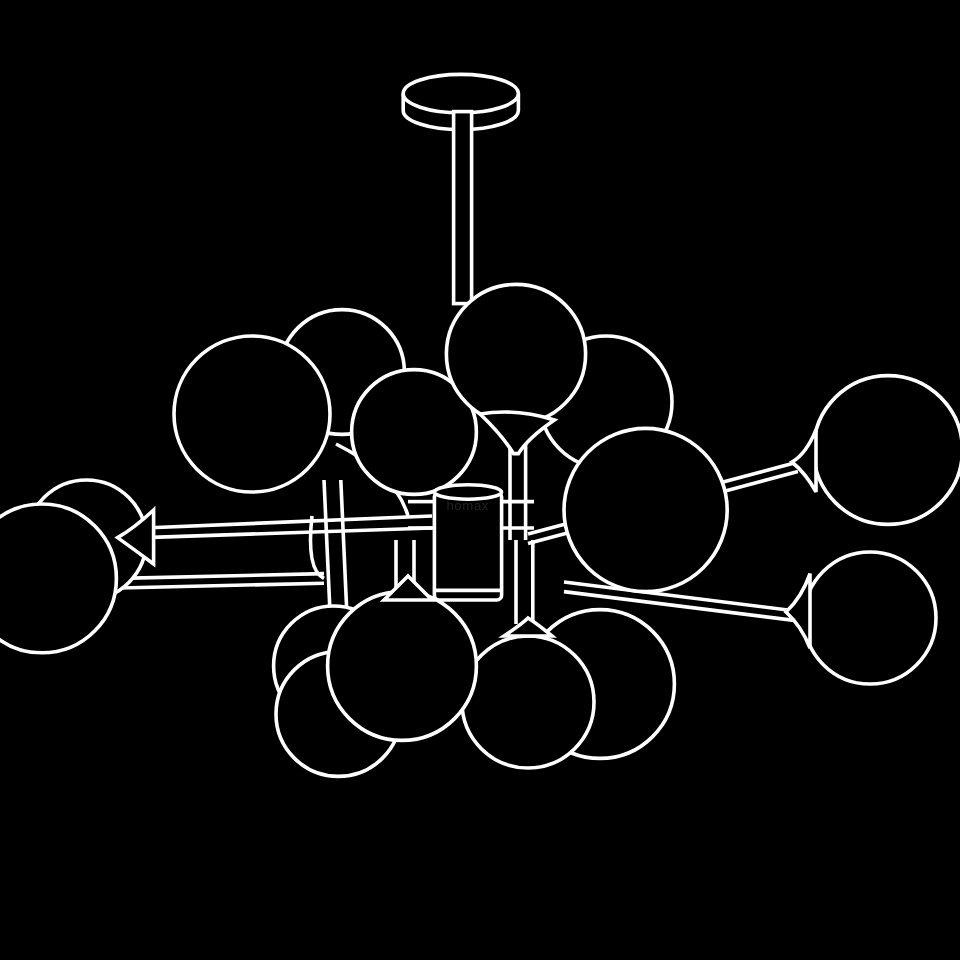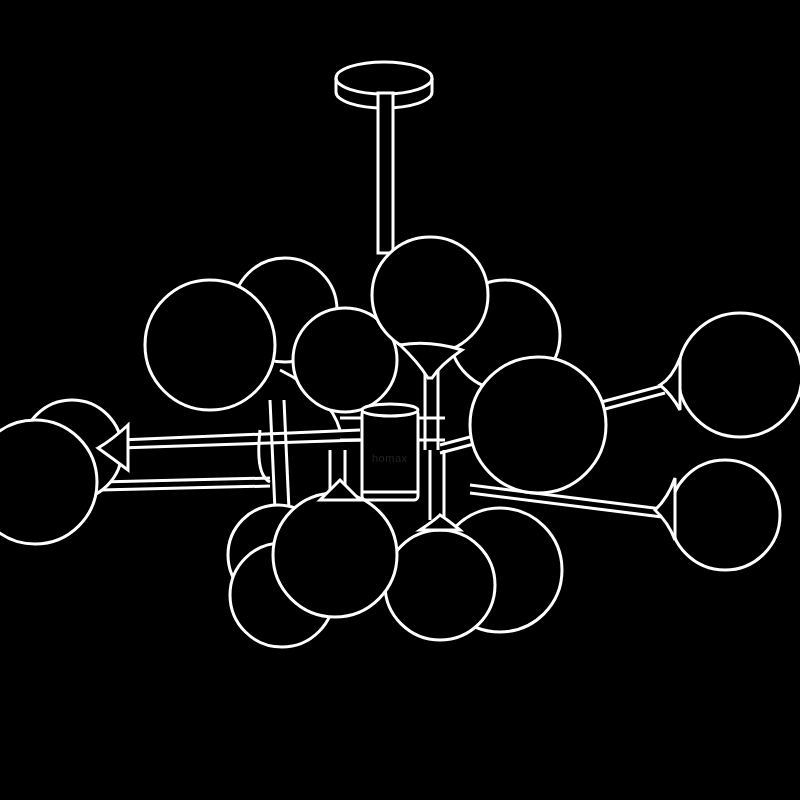--- a/index.html
+++ b/index.html
@@ -1,18 +1,18 @@
 <!DOCTYPE html>
 <html><head>
 <meta charset="utf-8">
 <style>
   html, body { margin:0; padding:0; background:#000; }
   body { width:800px; height:800px; overflow:hidden; position:relative; font-family:"Liberation Sans", sans-serif; }
   svg { position:absolute; left:0; top:0; }
-  .wm { position:absolute; left:372px; top:452px; font-size:11px; color:#222; letter-spacing:0.5px; }
+  .wm { position:absolute; left:372px; top:416px; font-size:11px; color:#222; letter-spacing:0.5px; }
 </style>
 </head>
 <body>
 
 <svg width="800" height="800" viewBox="0 0 800 800" fill="#000" stroke="#fff" stroke-width="3">
 
   <g>
     <path d="M336 78 L336 92 A48 16 0 0 0 432 92 L432 78"></path>
     <ellipse cx="384" cy="78" rx="48" ry="16"></ellipse>
   </g>

